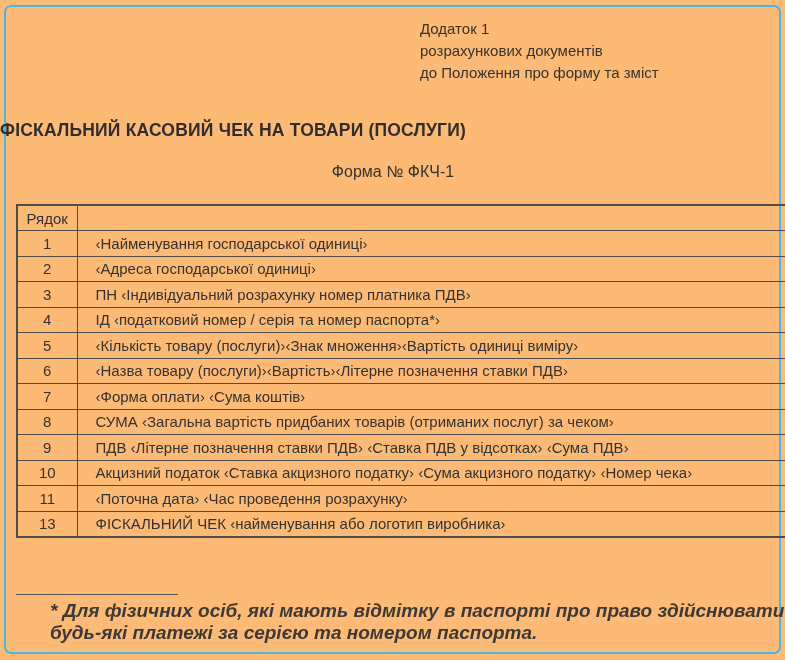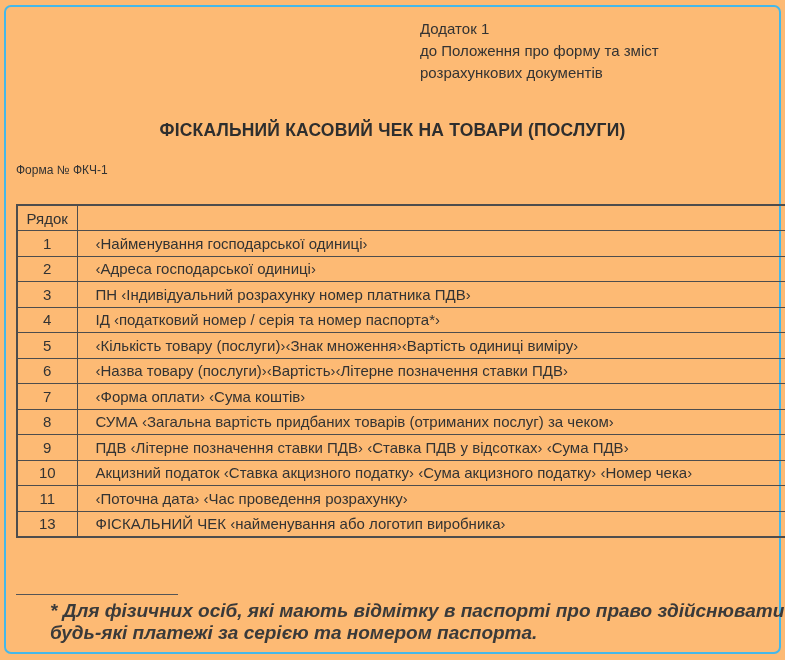--- a/index.html
+++ b/index.html
@@ -32,33 +32,32 @@
     left: 420px;
     top: 18px;
     font-size: 15px;
     line-height: 22px;
     color: var(--text_color);
   }
   .title {
     position: absolute;
     left: 0; right: 0;
     top: 120px;
-    text-align: center;
     font-size: 17.5px;
     font-weight: 700;
     color: #2e2e2e;
     letter-spacing: 0.2px;
   }
   .form-no {
     position: absolute;
     top: 163px;
     left: 16px;
     width: 754px;
-    text-align: left;
-    font-size: 12px;
+    text-align: center;
+    font-size: 16px;
     color: var(--text_color);
   }
   table.rows-table {
     position: absolute;
     left: 16px;
     top: 204px;
     width: 782px;
     border-collapse: collapse;
     table-layout: fixed;
     font-size: 15px;
@@ -97,22 +96,22 @@
   }
 </style>
 </head>
 <body>
 
 <div class="page">
   <div class="page-border"></div>
 
   <div class="appendix">
     <div>Додаток 1</div>
+    <div>розрахункових документів</div>
     <div>до Положення про форму та зміст</div>
-    <div>розрахункових документів</div>
   </div>
 
   <h1 class="title">ФІСКАЛЬНИЙ КАСОВИЙ ЧЕК НА ТОВАРИ (ПОСЛУГИ)</h1>
 
   <div class="form-no">Форма № ФКЧ-1</div>
 
   <table class="rows-table">
     <colgroup>
         <col class="c1">
         <col class="c2">

